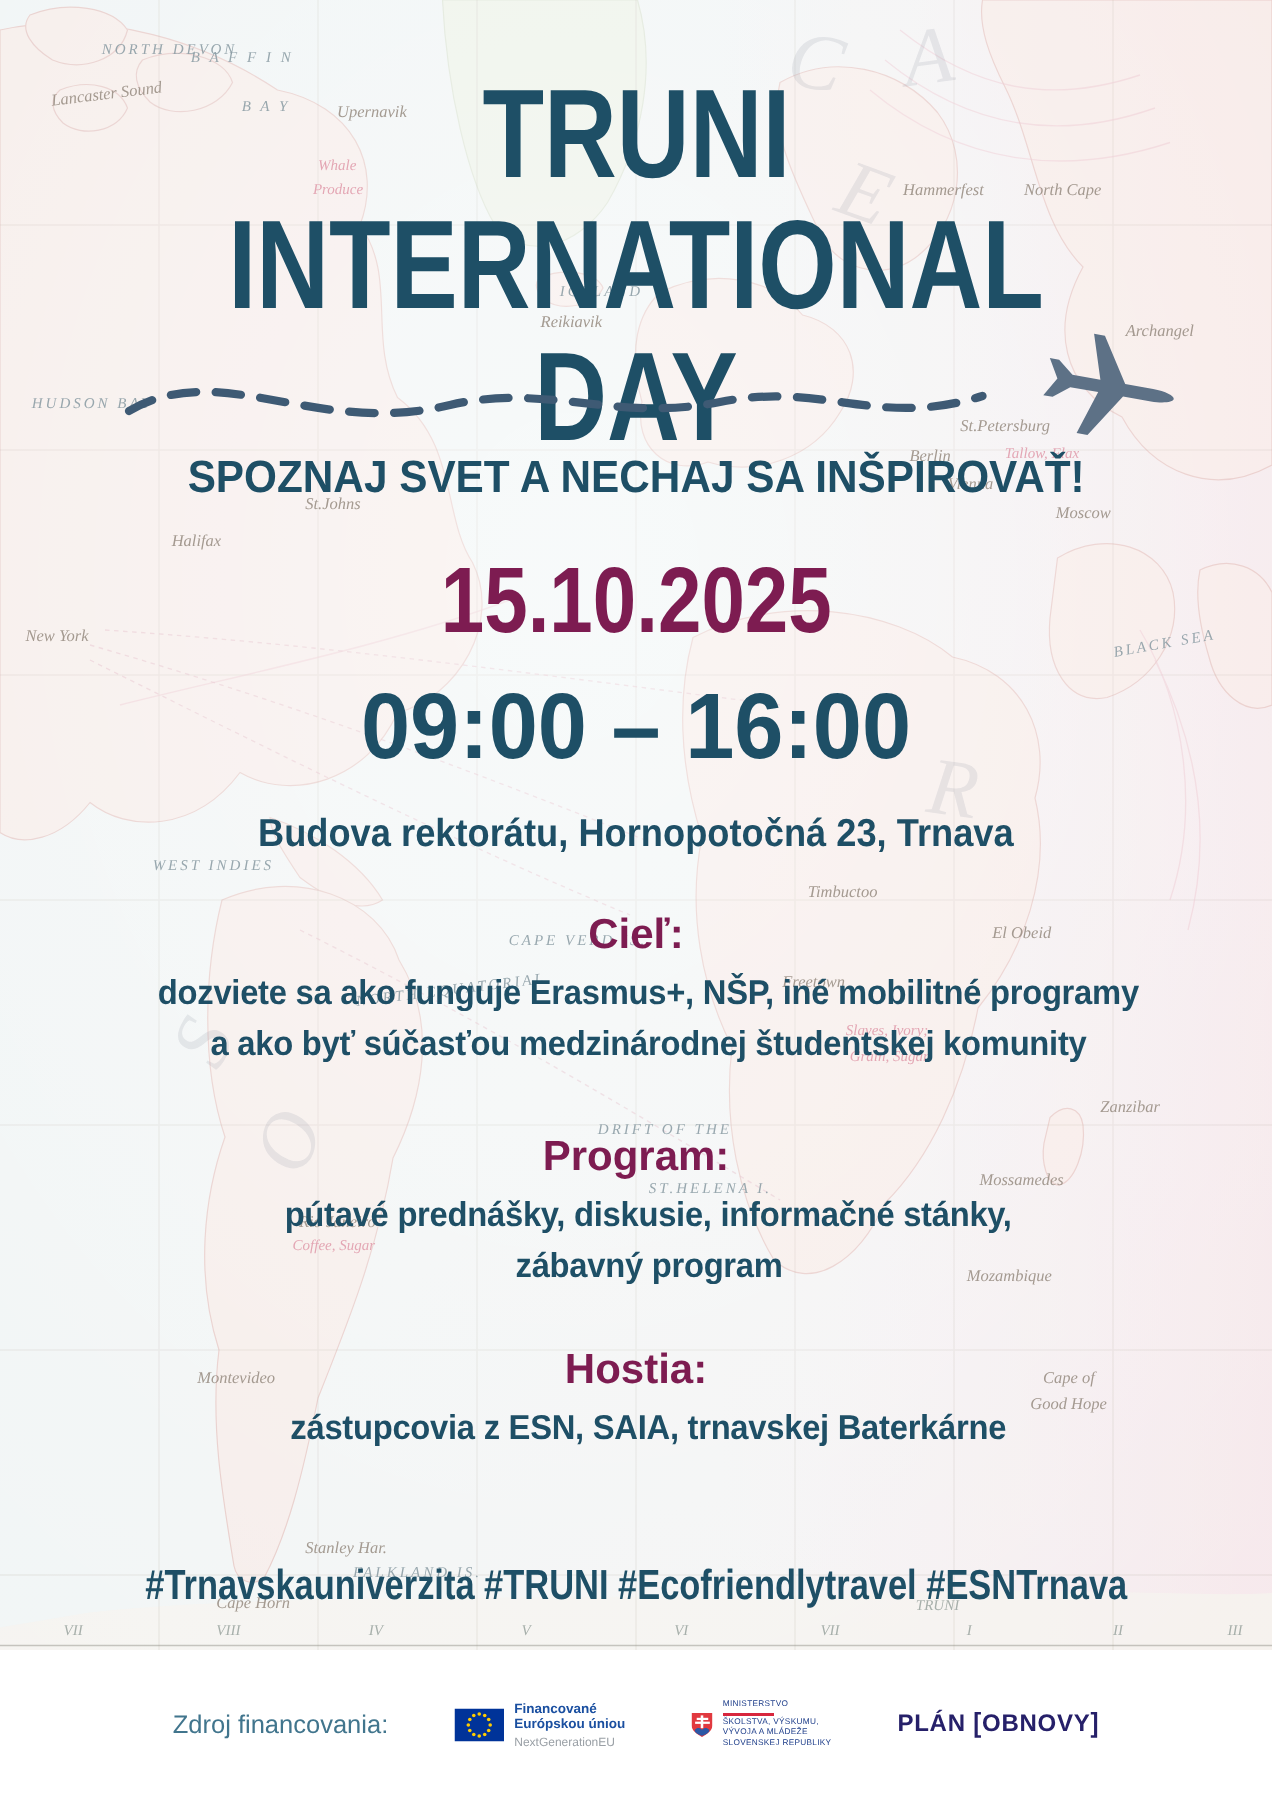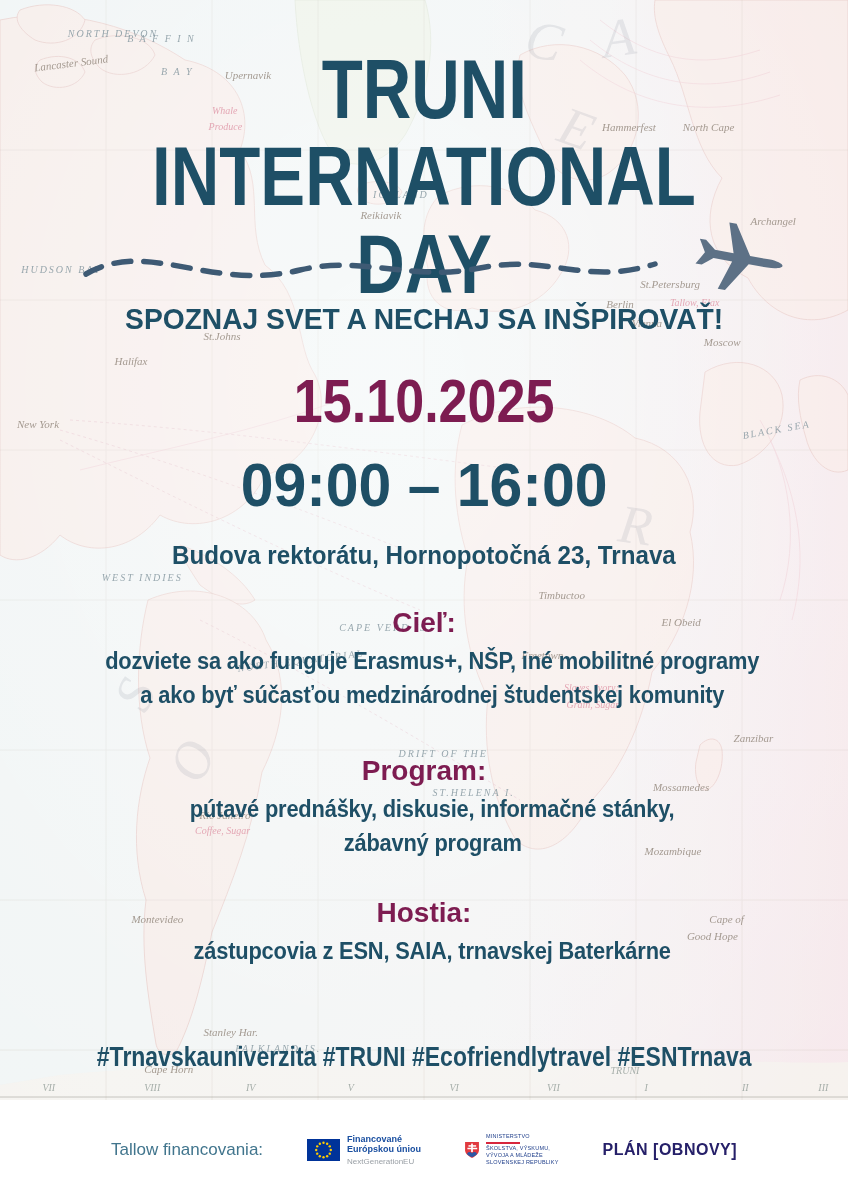--- a/index.html
+++ b/index.html
@@ -178,21 +178,21 @@
         <span class="ml pink" style="left: 66.5%; top: 62%;">Slaves, Ivory;</span>
         <span class="ml pink" style="left: 66.8%; top: 63.5%;">Grain, Sugar</span>
         <span class="ml town" style="left: 86.5%; top: 66.5%;">Zanzibar</span>
         <span class="ml sea-sm" style="left: 47%; top: 68%;">DRIFT OF THE</span>
         <span class="ml sea-sm" style="left: 51%; top: 71.5%;">ST.HELENA I.</span>
         <span class="ml town" style="left: 23.5%; top: 73.5%;">Rio Janeiro</span>
         <span class="ml pink" style="left: 23%; top: 75%;">Coffee, Sugar</span>
         <span class="ml town" style="left: 77%; top: 71%;">Mossamedes</span>
         <span class="ml town" style="left: 76%; top: 76.8%;">Mozambique</span>
         <span class="ml town" style="left: 15.5%; top: 83%;">Montevideo</span>
-        <span class="ml town" style="left: 82%; top: 83%; margin-left: 14px;">Cape of</span>
+        <span class="ml town" style="left: 82%; top: 83%;">Cape of</span>
         <span class="ml town" style="left: 81%; top: 84.5%;">Good Hope</span>
         <span class="ml town" style="left: 24%; top: 93.3%;">Stanley Har.</span>
         <span class="ml sea-sm" style="left: 23.5%; top: 94.8%; margin-left: 36px;">FALKLAND IS.</span>
         <span class="ml town" style="left: 17%; top: 96.6%;">Cape Horn</span>
         <span class="ml tick" style="left: 72%; top: 96.8%;">TRUNI</span>
         <span class="ml tick" style="left: 5%; top: 98.4%;">VII</span>
         <span class="ml tick" style="left: 17%; top: 98.4%;">VIII</span>
         <span class="ml tick" style="left: 29%; top: 98.4%;">IV</span>
         <span class="ml tick" style="left: 41%; top: 98.4%;">V</span>
         <span class="ml tick" style="left: 53%; top: 98.4%;">VI</span>
@@ -239,21 +239,21 @@
   </div>
 
   <div class="centered section sec-2">
     <h2 class="sec-heading">Hostia:</h2>
     <p class="sec-line"><span class="cx">zástupcovia z ESN, SAIA, trnavskej Baterkárne</span></p>
   </div>
 
   <div class="centered hashtags"><span class="cx">#Trnavskauniverzita #TRUNI #Ecofriendlytravel #ESNTrnava</span></div>
 
   <div class="footer">
-    <span class="footer-label">Tallow financovania:</span>
+    <span class="footer-label">Zdroj financovania:</span>
 
     <div class="logo">
       <svg width="33" height="22" viewBox="0 0 33 22">
         <rect x="0" y="0" width="33" height="22" fill="#003399"></rect>
         <g fill="#FFCC00">
           <circle cx="23.8" cy="11" r="1.2"></circle>
             <circle cx="22.8" cy="14.65" r="1.2"></circle>
           <circle cx="20.15" cy="17.3" r="1.2"></circle>
             <circle cx="16.5" cy="18.3" r="1.2"></circle>
           <circle cx="12.85" cy="17.3" r="1.2"></circle>

